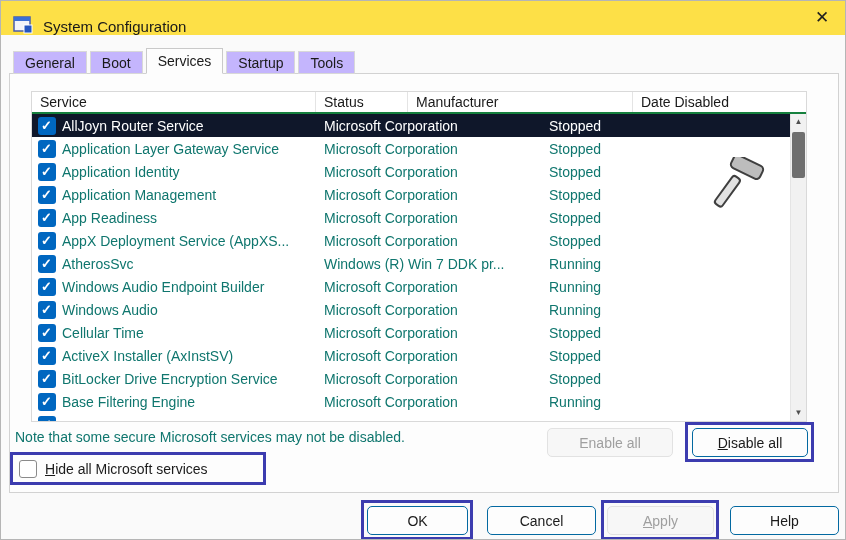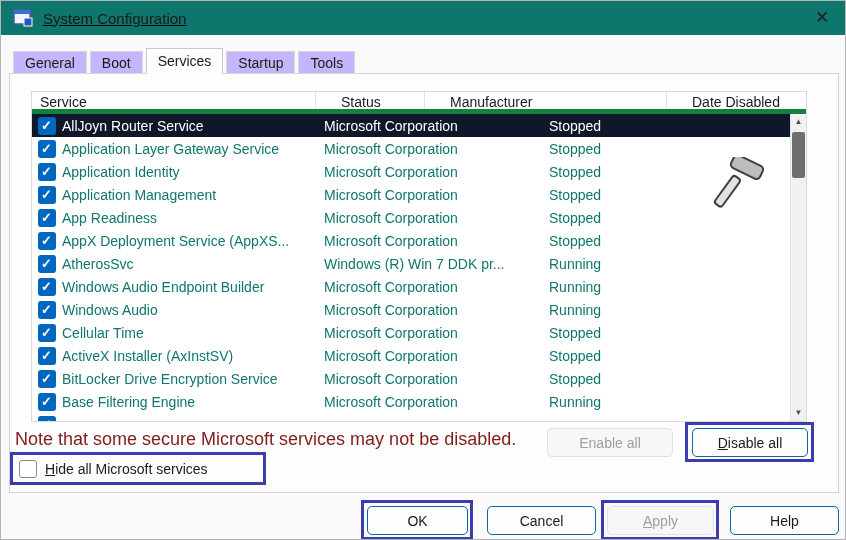--- a/index.html
+++ b/index.html
@@ -3,22 +3,22 @@
 <meta charset="utf-8">
 <style>
   * { margin:0; padding:0; box-sizing:border-box; }
   html,body { background:#e8e8e8; }
   body { font-family:"Liberation Sans", sans-serif; }
 
   .window { position:relative; width:846px; height:540px; background:#fafafa;
             border:1px solid #b5b5b5; overflow:hidden; margin:0 auto; }
 
   
-  .titlebar { position:absolute; left:0; top:0; right:0; height:34px; background:#0f766e;
-              display:flex; align-items:center; z-index:2;text-decoration:underline; }
+  .titlebar { position:absolute; left:0; top:0; right:0; height:34px; background:#fde047;
+              display:flex; align-items:flex-end; z-index:2; }
   .app-icon { margin-left:12px; width:20px; height:20px; flex:none; }
   .title { margin-left:10px; font-size:15px; color:#191919; }
   .close-btn { position:absolute; right:0; top:0; width:46px; height:33px; display:flex;
                align-items:center; justify-content:center; font-size:17px; color:#1f1f1f;
                cursor:pointer; }
 
   
   .tabs { position:absolute; left:12px; top:47px; height:26px; display:flex;
           align-items:flex-end; z-index:4; }
   .tab { font-size:14px; color:#1a1a1a; padding:0 11px; height:23px; display:flex;
@@ -27,21 +27,21 @@
   .tab.active { height:26px; background:#fdfdfd; border-color:#c9c9c9;
                 border-bottom:1px solid #fdfdfd; }
 
   
   .page { position:absolute; left:8px; top:72px; width:830px; height:420px;
           background:#fdfdfd; border:1px solid #d2d2d2; z-index:1; }
 
   
   .table { position:absolute; left:30px; top:90px; width:776px; height:331px;
            background:#ffffff; border:1px solid #d9d9d9; z-index:2; }
-  .thead { display:flex; height:22px; border-bottom:5px solid #15803d;gap:17px; }
+  .thead { display:flex; height:22px; border-bottom:2px solid #15803d; }
   .hcell { font-size:14px; color:#191919; padding:2px 0 0 8px; border-right:1px solid #e4e4e4;
            white-space:nowrap; overflow:hidden; cursor:default; }
   .h-service { width:284px; }
   .h-manufacturer { width:225px; }
   .h-status { width:92px; }
   .h-date { flex:1; border-right:none; }
 
   .tbody { position:absolute; left:0; top:22px; width:758px; height:307px; overflow:hidden; }
   .row { display:flex; align-items:center; height:23px; font-size:14px; color:#0f766e;
          cursor:default; }
@@ -60,21 +60,21 @@
   .scrollbar { position:absolute; right:0; top:22px; bottom:0; width:16px; background:#f1f1f1;
                border-left:1px solid #e4e4e4; }
   .scroll-arrow { position:absolute; left:0; width:100%; height:16px; text-align:center;
                   font-size:8px; line-height:16px; color:#4f4f4f; cursor:pointer; }
   .scroll-up { top:0; }
   .scroll-down { bottom:0; }
   .scroll-thumb { position:absolute; left:1px; top:18px; width:13px; height:46px;
                   background:#6f6f6f; border-radius:2px; cursor:pointer; }
 
   
-  .note { position:absolute; left:14px; top:428px; font-size:18px; color:#7f1d1d; z-index:2; }
+  .note { position:absolute; left:14px; top:428px; font-size:14px; color:#0f766e; z-index:2; }
 
   .btn { position:absolute; height:29px; background:#fdfdfd; border:1px solid #0369a1;
          border-radius:5px; font-size:14px; color:#1b1b1b; display:flex; align-items:center;
          justify-content:center; cursor:pointer; z-index:2; font-family:"Liberation Sans", sans-serif; }
   .btn.disabled { color:#9f9f9f; background:#f7f7f7; border-color:#e2e2e2; cursor:default; }
 
   .btn-enable-all  { left:546px; top:427px; width:126px; }
   .btn-disable-all { left:691px; top:427px; width:116px; }
   .btn-ok     { left:366px; top:505px; width:101px; }
   .btn-cancel { left:486px; top:505px; width:109px; }

